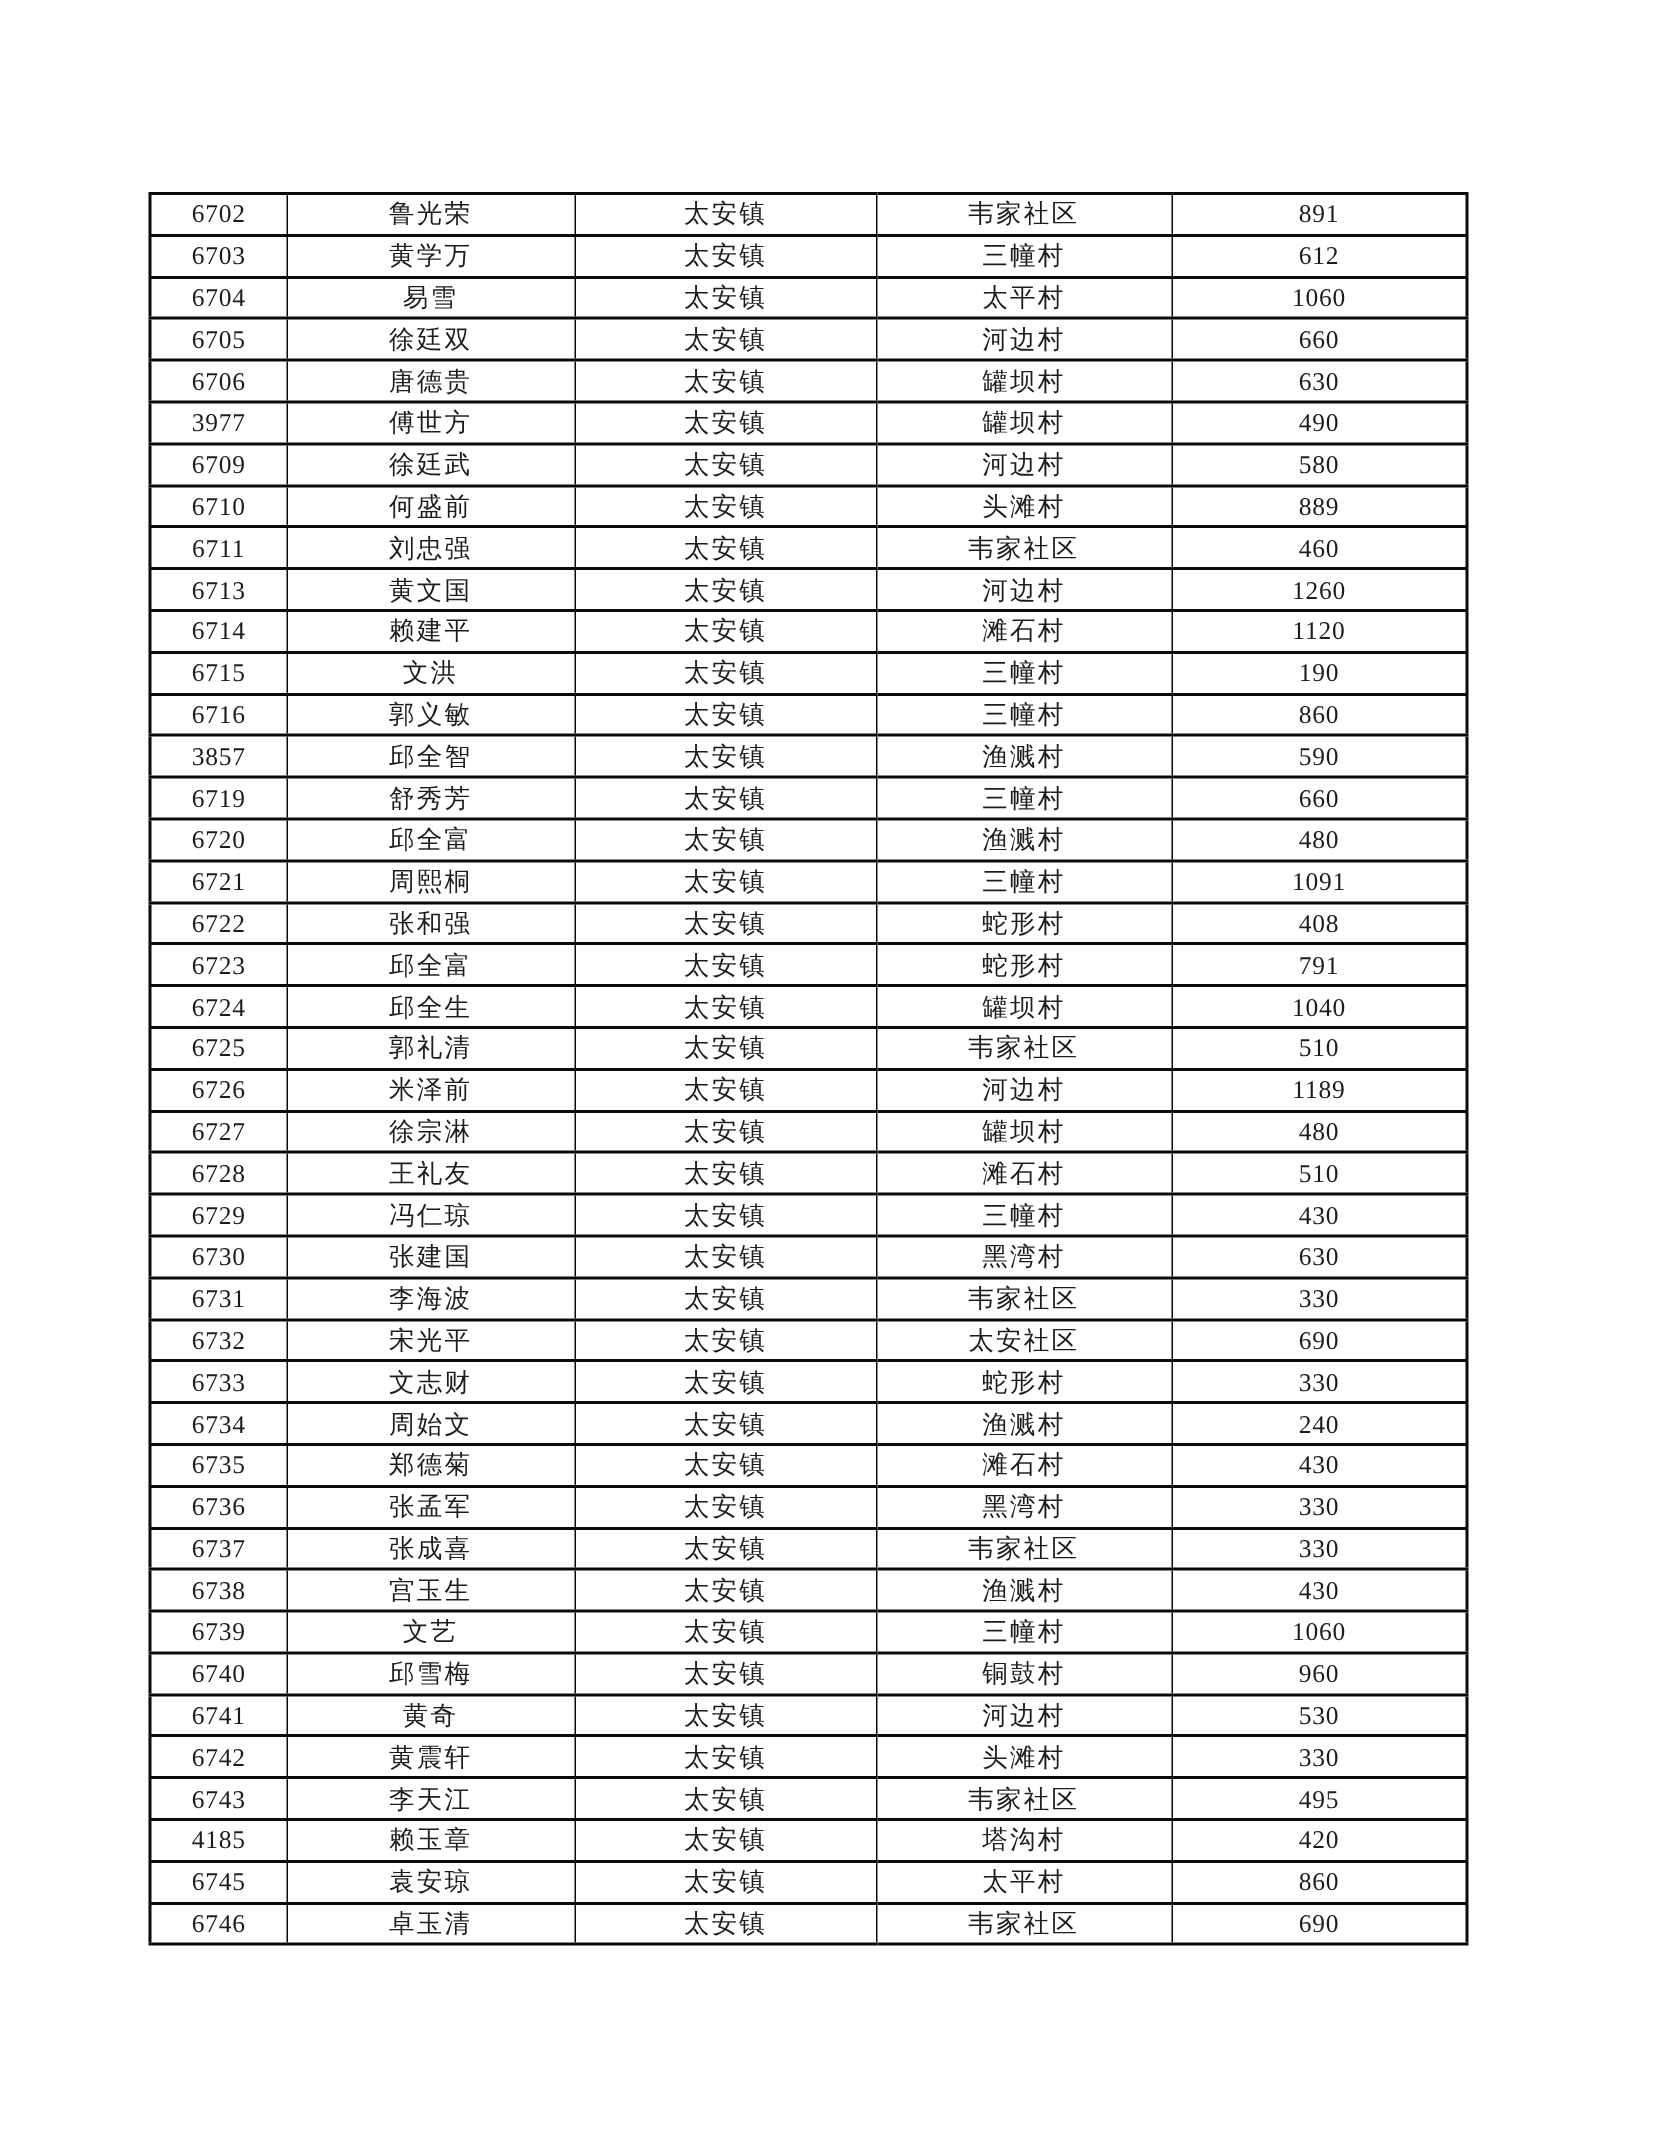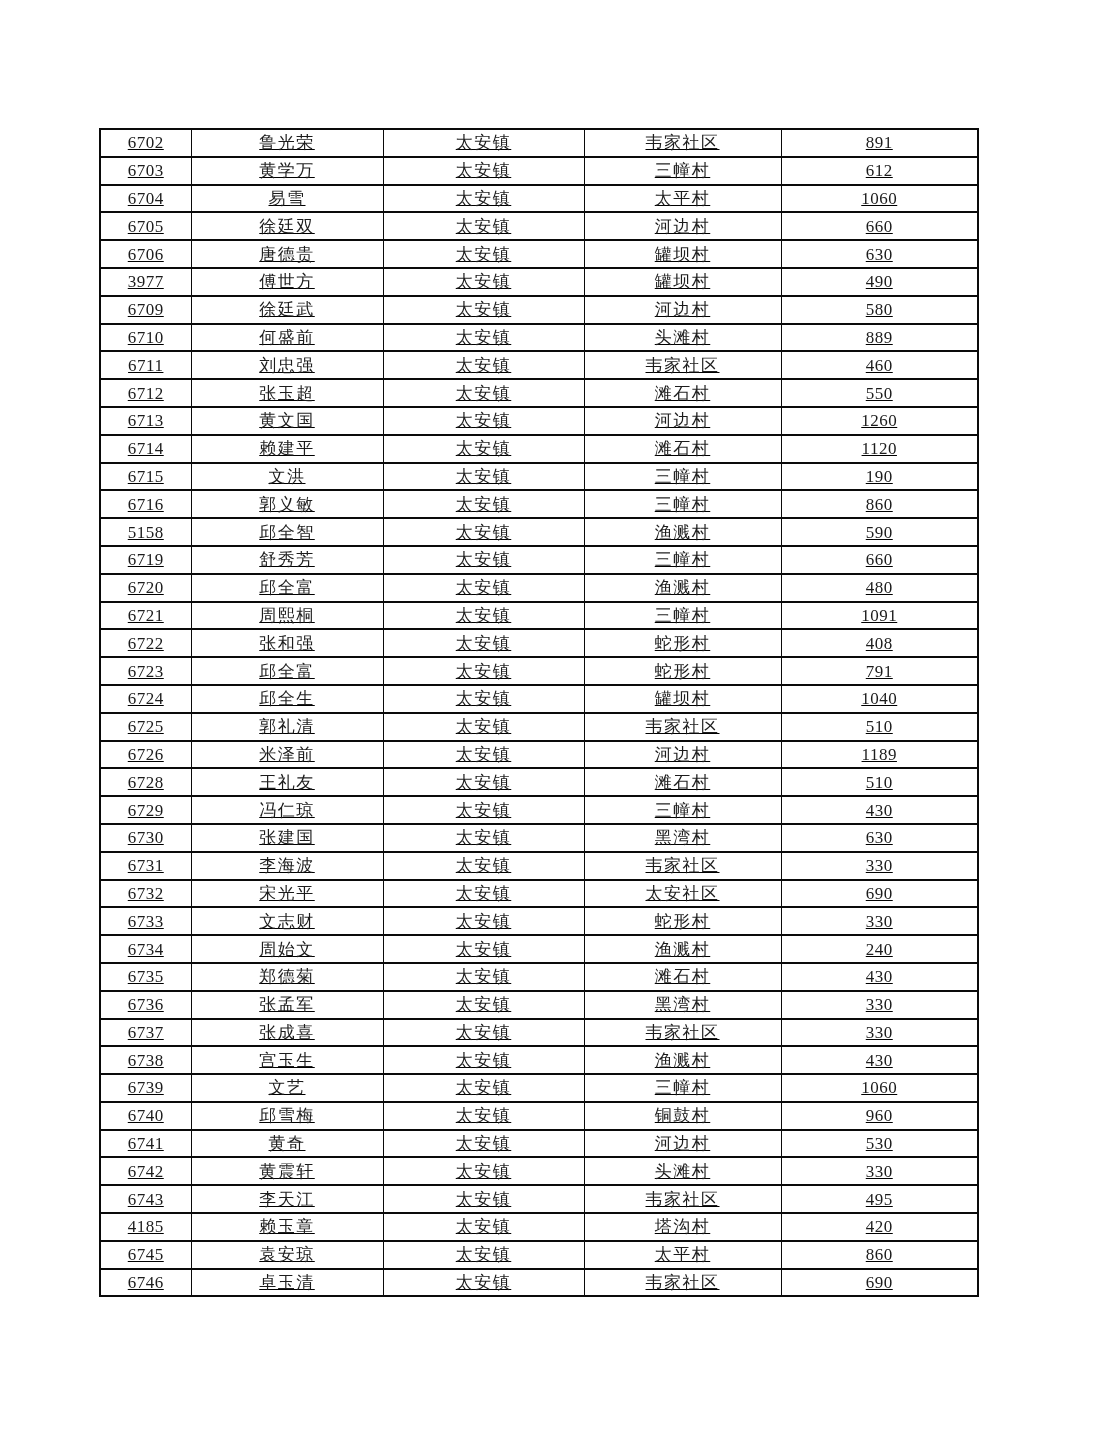--- a/index.html
+++ b/index.html
@@ -30,21 +30,21 @@
     height: 25.8px;
     padding: 0;
     text-align: center;
     vertical-align: middle;
     color: #1c1c1c;
     font-size: 17px;
     line-height: 1;
     white-space: nowrap;
     overflow: hidden;
   }
-  table.roster { border: 2px solid #0a0a0a; text-decoration: underline; }
+  table.roster { border: 2px solid #0a0a0a; }
   td.c0, td.c4 { letter-spacing: 0.5px; }
   td.c1, td.c2, td.c3 { letter-spacing: 1.5px; }
 </style>
 </head>
 <body>
 
 <div class="page">
   <table class="roster">
     <colgroup>
       <col style="width:91px">
@@ -111,27 +111,20 @@
           <td class="c4">889</td>
         </tr>
         <tr>
           <td class="c0">6711</td>
           <td class="c1">刘忠强</td>
           <td class="c2">太安镇</td>
           <td class="c3">韦家社区</td>
           <td class="c4">460</td>
         </tr>
         <tr>
-          <td class="c0">6712</td>
-          <td class="c1">张玉超</td>
-          <td class="c2">太安镇</td>
-          <td class="c3">滩石村</td>
-          <td class="c4">550</td>
-        </tr>
-        <tr>
           <td class="c0">6713</td>
           <td class="c1">黄文国</td>
           <td class="c2">太安镇</td>
           <td class="c3">河边村</td>
           <td class="c4">1260</td>
         </tr>
         <tr>
           <td class="c0">6714</td>
           <td class="c1">赖建平</td>
           <td class="c2">太安镇</td>
@@ -146,21 +139,21 @@
           <td class="c4">190</td>
         </tr>
         <tr>
           <td class="c0">6716</td>
           <td class="c1">郭义敏</td>
           <td class="c2">太安镇</td>
           <td class="c3">三幢村</td>
           <td class="c4">860</td>
         </tr>
         <tr>
-          <td class="c0">5158</td>
+          <td class="c0">3857</td>
           <td class="c1">邱全智</td>
           <td class="c2">太安镇</td>
           <td class="c3">渔溅村</td>
           <td class="c4">590</td>
         </tr>
         <tr>
           <td class="c0">6719</td>
           <td class="c1">舒秀芳</td>
           <td class="c2">太安镇</td>
           <td class="c3">三幢村</td>
@@ -207,20 +200,27 @@
           <td class="c2">太安镇</td>
           <td class="c3">韦家社区</td>
           <td class="c4">510</td>
         </tr>
         <tr>
           <td class="c0">6726</td>
           <td class="c1">米泽前</td>
           <td class="c2">太安镇</td>
           <td class="c3">河边村</td>
           <td class="c4">1189</td>
+        </tr>
+        <tr>
+          <td class="c0">6727</td>
+          <td class="c1">徐宗淋</td>
+          <td class="c2">太安镇</td>
+          <td class="c3">罐坝村</td>
+          <td class="c4">480</td>
         </tr>
         <tr>
           <td class="c0">6728</td>
           <td class="c1">王礼友</td>
           <td class="c2">太安镇</td>
           <td class="c3">滩石村</td>
           <td class="c4">510</td>
         </tr>
         <tr>
           <td class="c0">6729</td>

